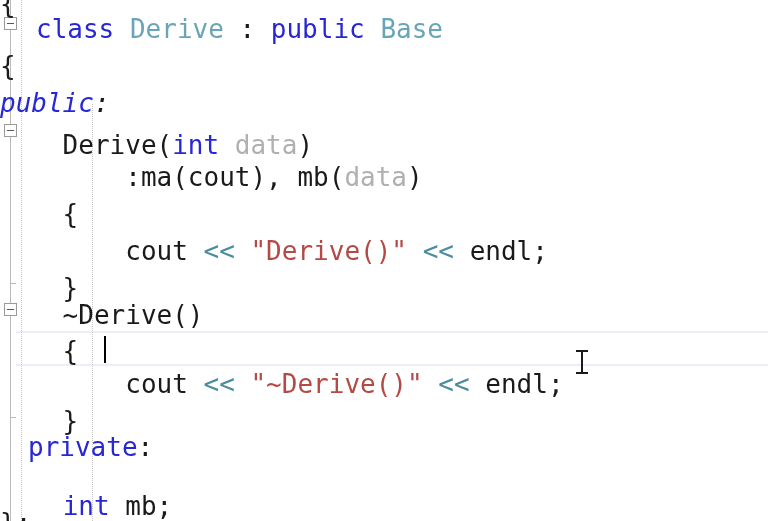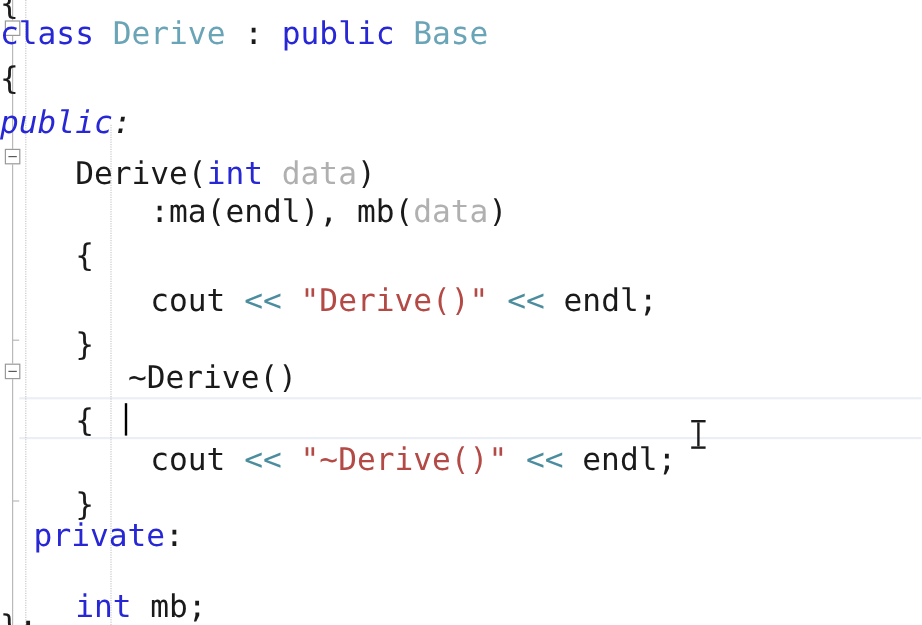--- a/index.html
+++ b/index.html
@@ -80,29 +80,29 @@
   <div class="fold-rail"></div>
 
   <div class="fold-box" style="top:17px;"></div>
   <div class="fold-box" style="top:124px;"></div>
   <div class="fold-box" style="top:303px;"></div>
   <div class="fold-tick" style="top:283px;"></div>
   <div class="fold-tick" style="top:417px;"></div>
 
   <div id="code-lines">
       <div class="line" style="top: -14px;"><span class="pl">{</span></div>
-      <div class="line" style="top: 11px;"><span class="kw">class </span><span class="type">Derive</span><span class="pl"> : </span><span class="kw">public </span><span class="type">Base</span></div>
+      <div class="line" style="top: 11px; margin-left: 36px;"><span class="kw">class </span><span class="type">Derive</span><span class="pl"> : </span><span class="kw">public </span><span class="type">Base</span></div>
       <div class="line" style="top: 48px;"><span class="pl">{</span></div>
       <div class="line" style="top: 85px; font-style: italic;"><span class="kw">public</span><span class="pl">:</span></div>
       <div class="line" style="top: 127px;"><span class="pl">    Derive(</span><span class="kw">int</span><span class="pl"> </span><span class="dim">data</span><span class="pl">)</span></div>
-      <div class="line" style="top: 159px;"><span class="pl">        :ma(endl), mb(</span><span class="dim">data</span><span class="pl">)</span></div>
+      <div class="line" style="top: 159px;"><span class="pl">        :ma(cout), mb(</span><span class="dim">data</span><span class="pl">)</span></div>
       <div class="line" style="top: 196px;"><span class="pl">    {</span></div>
       <div class="line" style="top: 233px;"><span class="pl">        cout </span><span class="op">&lt;&lt;</span><span class="pl"> </span><span class="str">"Derive()"</span><span class="pl"> </span><span class="op">&lt;&lt;</span><span class="pl"> endl;</span></div>
       <div class="line" style="top: 270px;"><span class="pl">    }</span></div>
-      <div class="line" style="top: 297px; margin-left: 44px;"><span class="pl">    ~Derive()</span></div>
+      <div class="line" style="top: 297px;"><span class="pl">    ~Derive()</span></div>
       <div class="line" style="top: 333px;"><span class="pl">    {</span></div>
       <div class="line" style="top: 366px;"><span class="pl">        cout </span><span class="op">&lt;&lt;</span><span class="pl"> </span><span class="str">"~Derive()"</span><span class="pl"> </span><span class="op">&lt;&lt;</span><span class="pl"> endl;</span></div>
       <div class="line" style="top: 403px;"><span class="pl">    }</span></div>
       <div class="line" style="top: 429px; padding-left: 28px;"><span class="kw">private</span><span class="pl">:</span></div>
       <div class="line" style="top: 488px;"><span class="pl">    </span><span class="kw">int</span><span class="pl"> mb;</span></div>
       <div class="line" style="top: 505px;"><span class="pl">};</span></div>
     </div>
 
   <div class="caret" style="left:104px;top:336px;height:27px;"></div>
 

